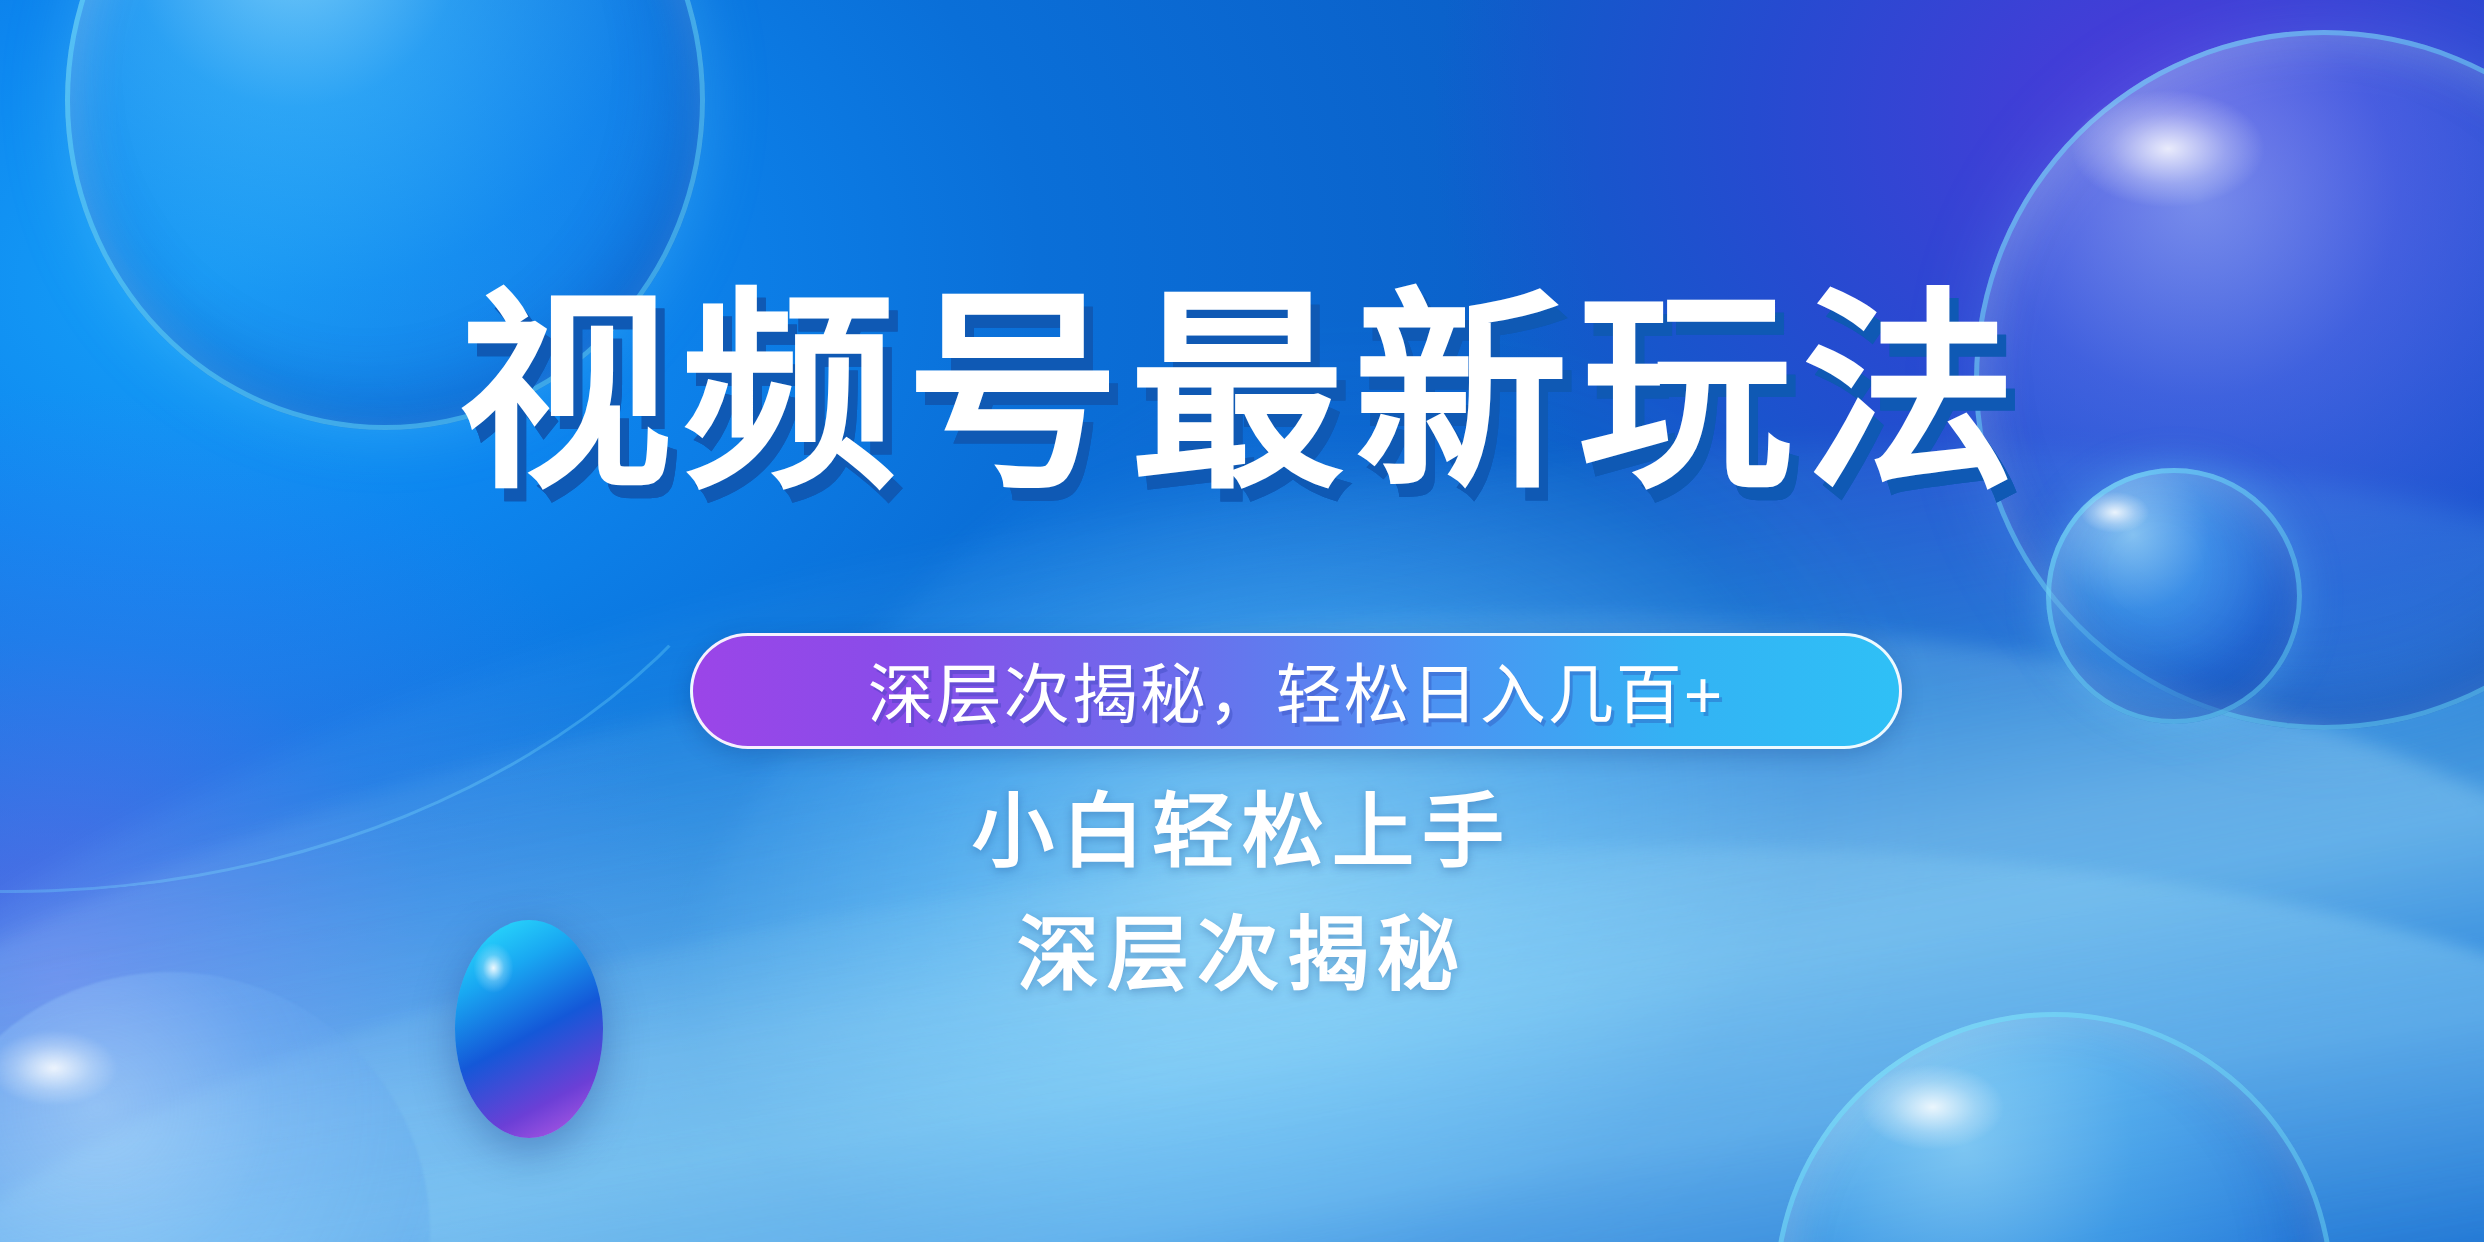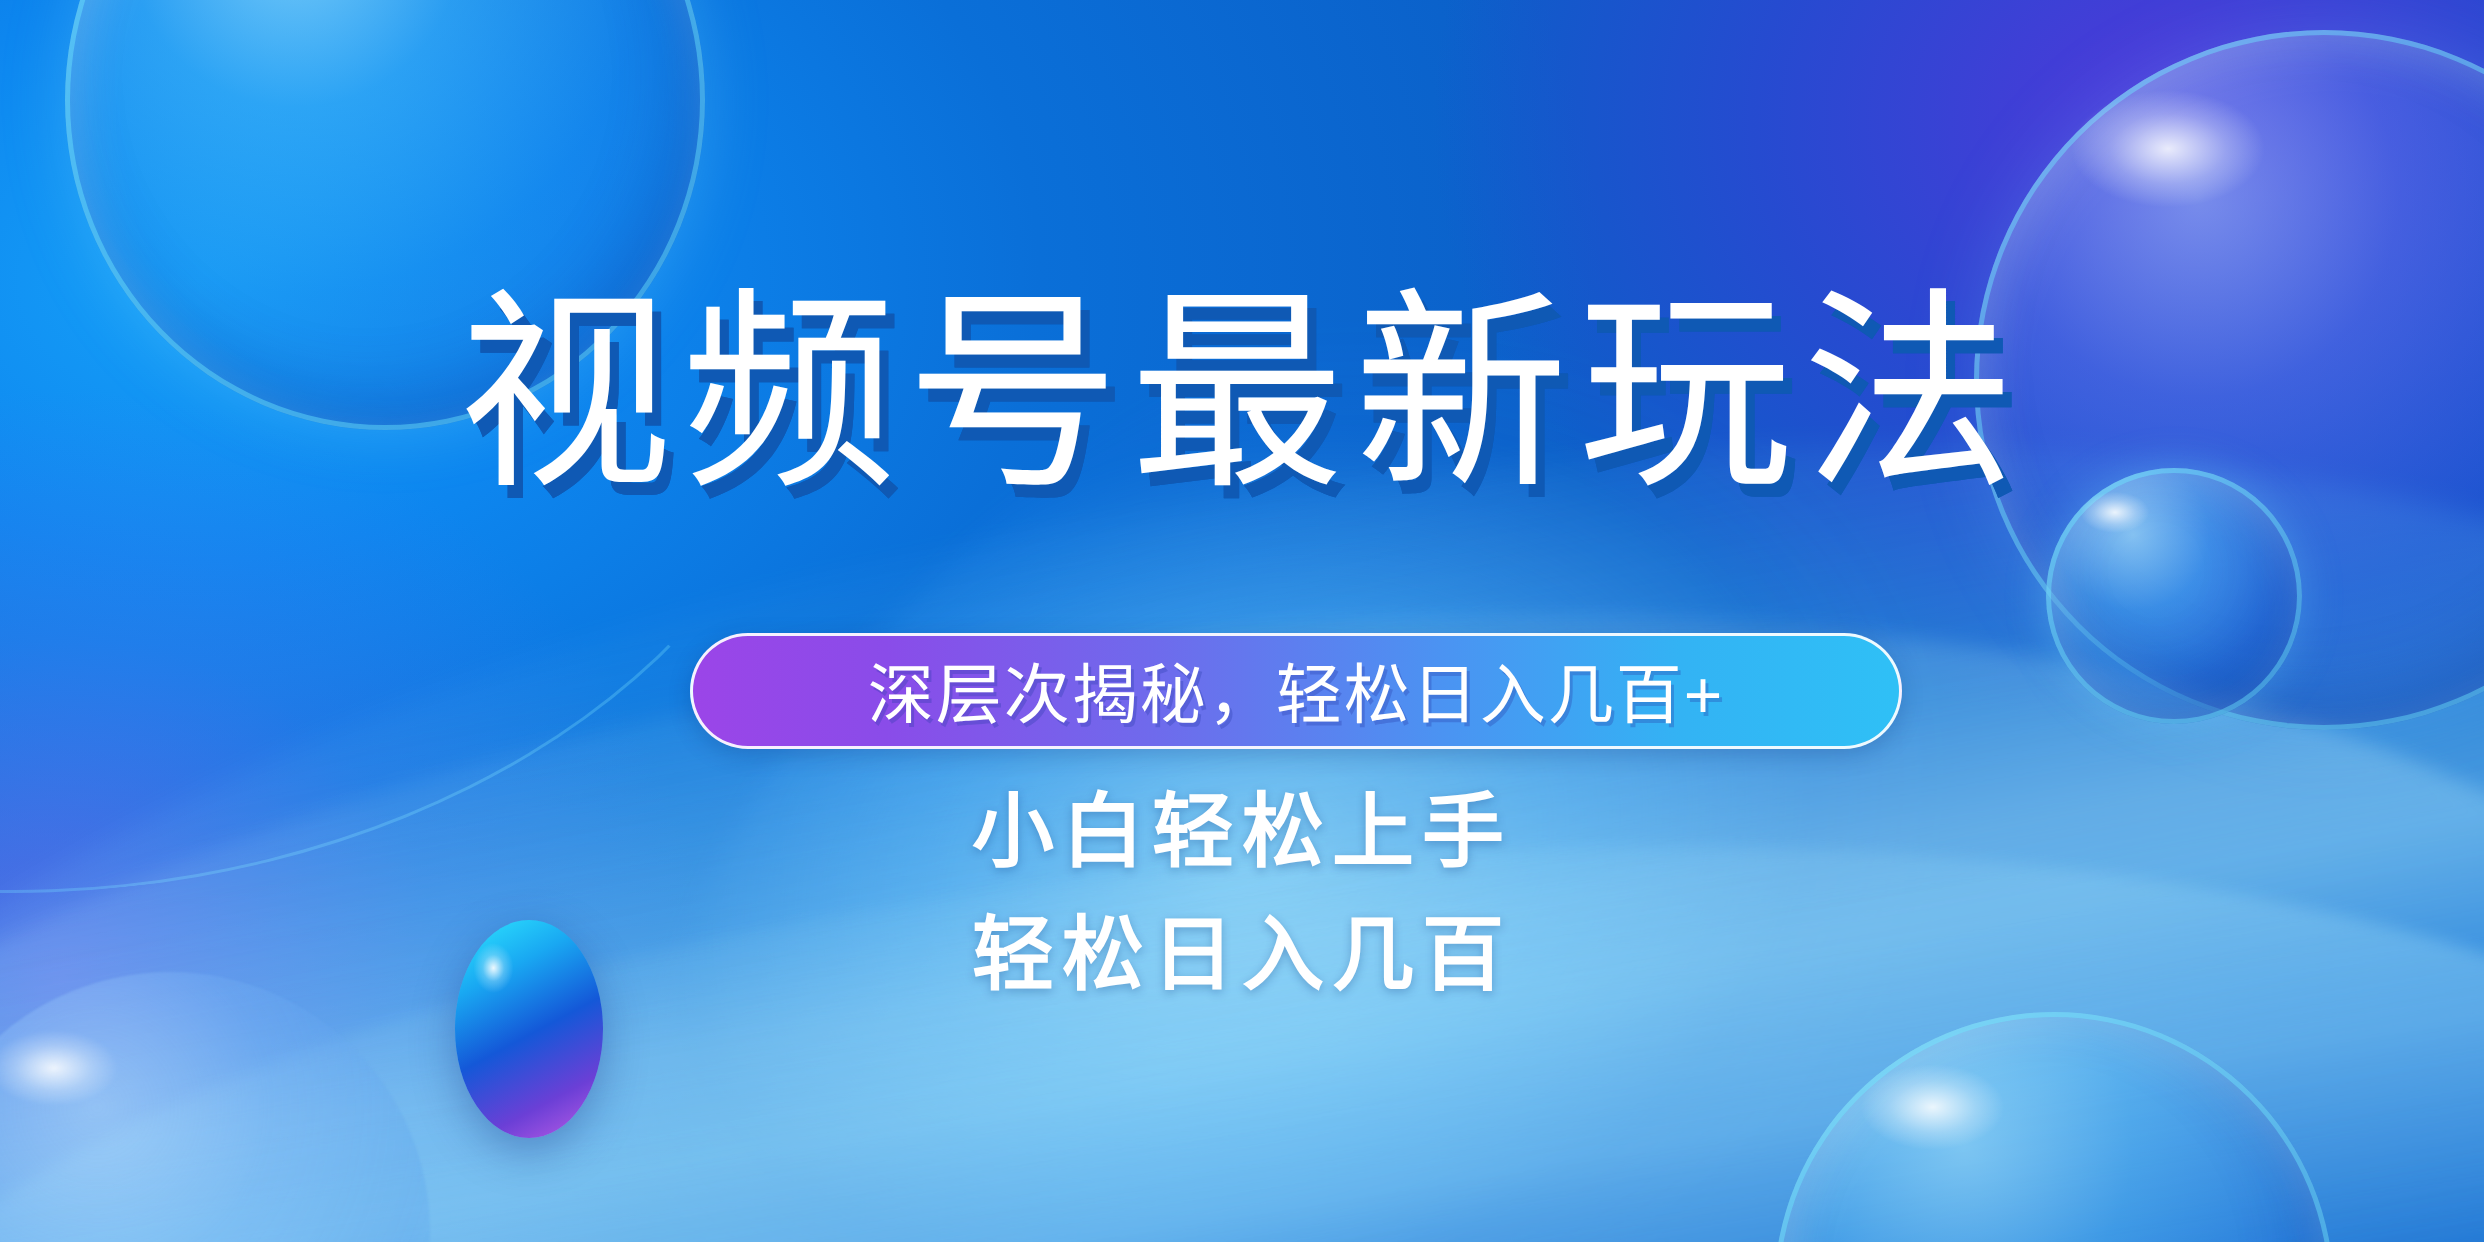--- a/index.html
+++ b/index.html
@@ -136,21 +136,21 @@
 
   
   .content{ position:absolute; inset:0; }
 
   .headline{
     position:absolute;
     left:0; right:0; top:286px;
     text-align:center;
     font-size:214px;
     line-height:215px;
-    font-weight:400;
+    font-weight:700;
     letter-spacing:10px;
     color:#ffffff;
     white-space:nowrap;
     text-shadow:
       9px 13px 0 #0f59b4,
       9px 13px 0 #0f59b4;
     -webkit-text-stroke:0;
   }
 
   .pill{
@@ -230,16 +230,16 @@
   <div class="content">
 
     <h1 class="headline">视频号最新玩法</h1>
 
     <div class="pill">
       <span class="pill-text">深层次揭秘，轻松日入几百+</span>
     </div>
 
     <div class="sub sub-1">小白轻松上手</div>
 
-    <div class="sub sub-2">轻松日入几百</div>
+    <div class="sub sub-2">深层次揭秘</div>
 
   </div>
 </div>
 
 </body></html>

